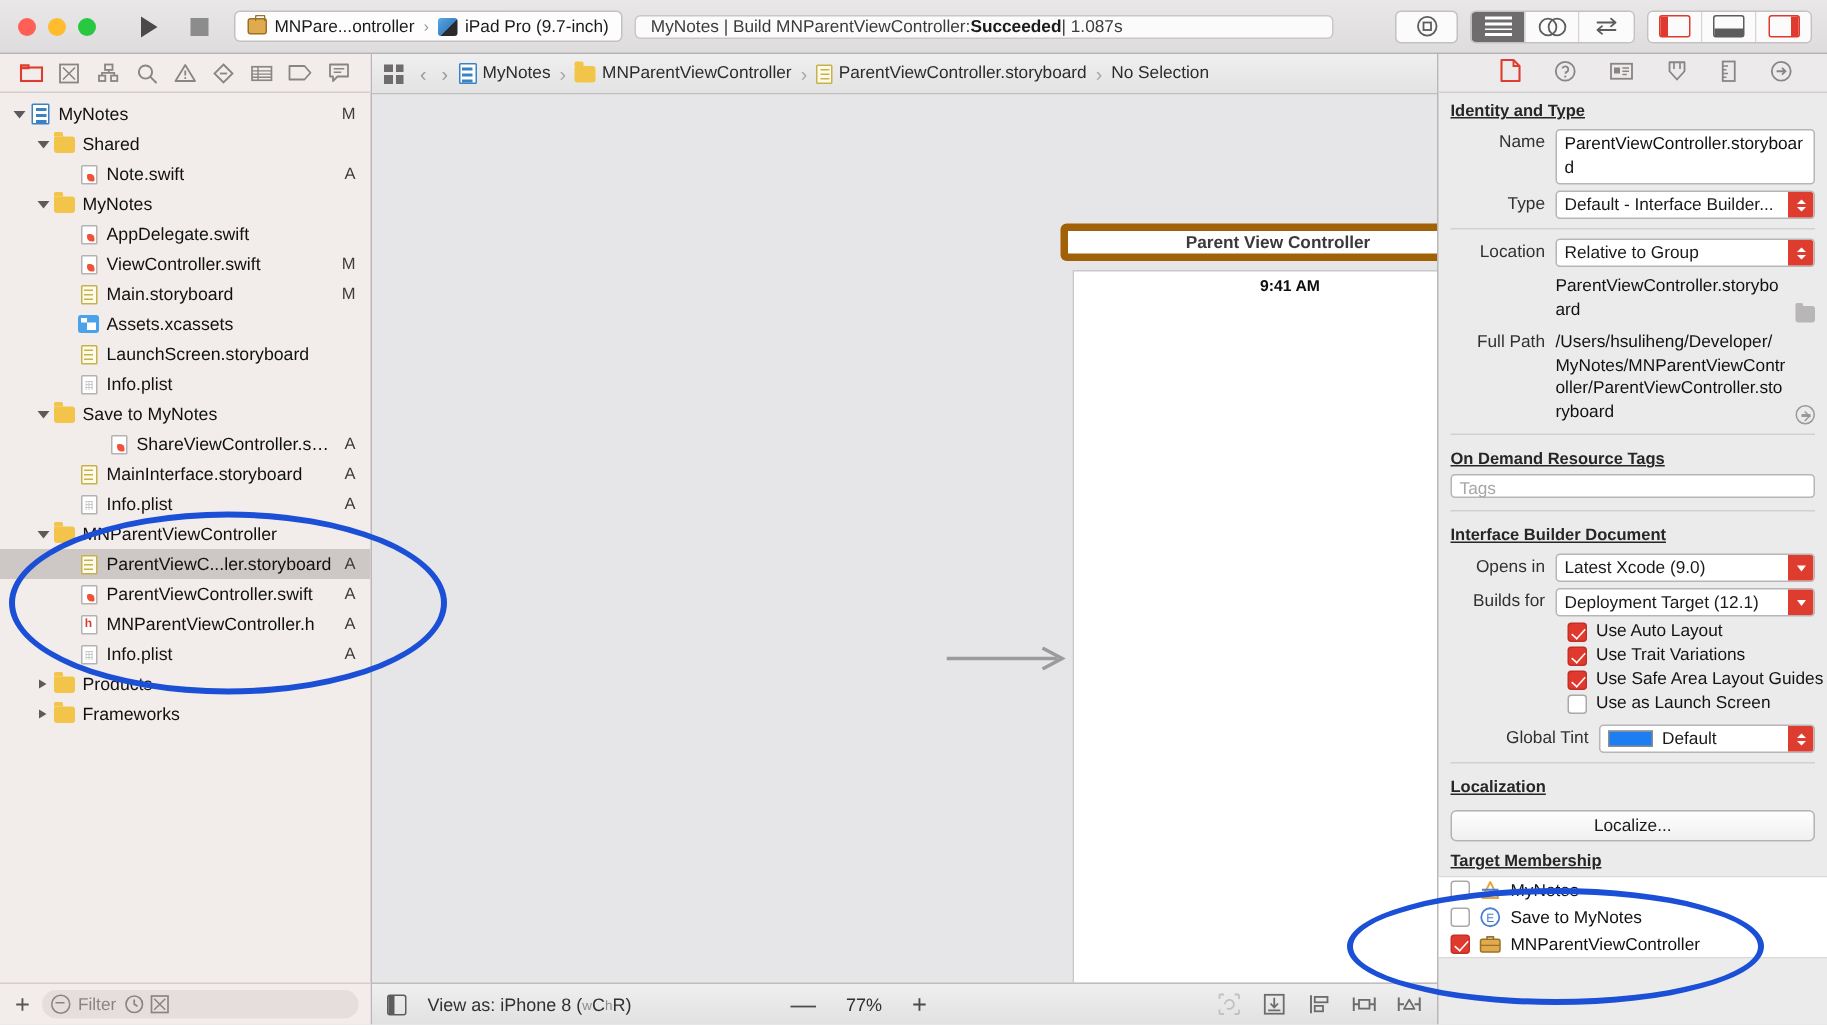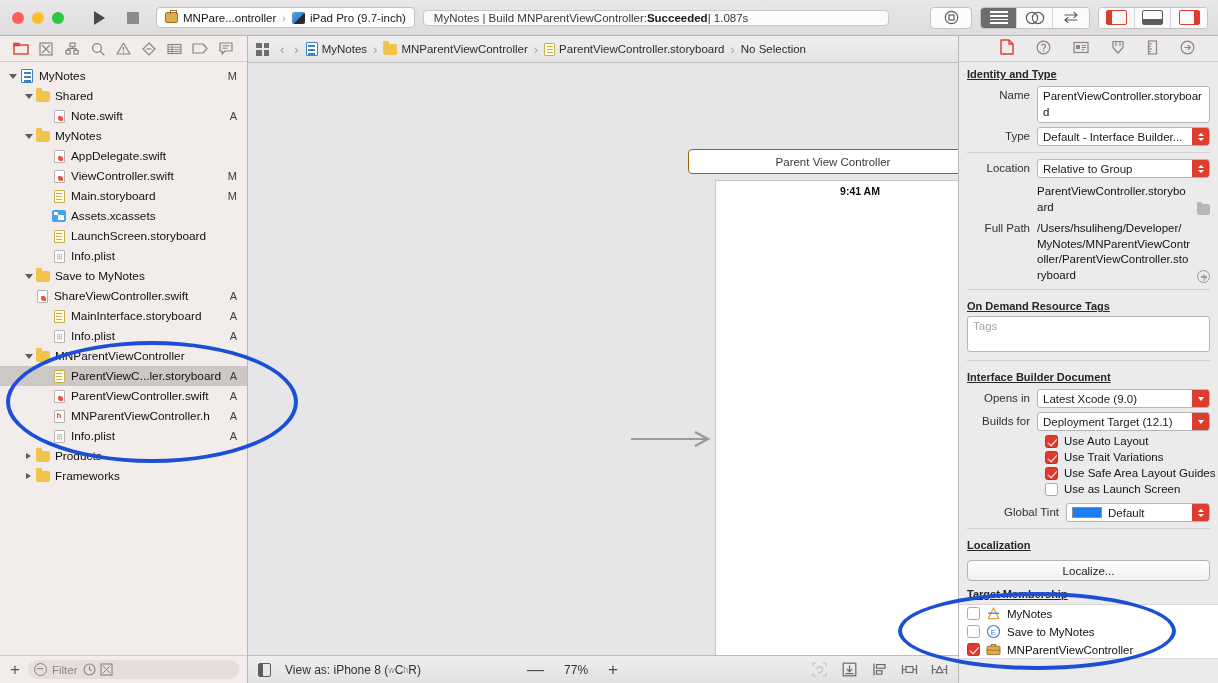--- a/index.html
+++ b/index.html
@@ -158,24 +158,24 @@
     font-size: 11.5px; color: #2c2c2c; white-space: nowrap; overflow: hidden;
   }
   .grid4 { width: 13px; height: 13px; display: grid; grid-template-columns: 1fr 1fr; grid-template-rows: 1fr 1fr; gap: 2px; margin-right: 4px;}
   .grid4 i { background: #6e6c6d; display:block;}
   .chev { color: #9b999a; font-size: 13px; padding: 0 3px;}
   .crumb { display: flex; align-items: center; gap: 4px;}
   .crumb-sep { color: #a8a6a7; font-size: 13px; margin: 0 2px; }
 
   .canvas { flex: 1; position: relative; background: #e6e6e8; overflow: hidden;}
   .ib-title {
-    position: absolute; left: 440px; top: 86px; width: 290px; height: 25px;
-    background: #fff; border: 1px solid #a16207; border-radius: 4px;
+    position: absolute; left: 459px; top: 86px; width: 290px; height: 25px;
+    background: #fff; border: 5px solid #a16207; border-radius: 4px;
     display: flex; align-items: center; justify-content: center;
-    font-size: 11.5px; font-weight: normal; color: #3a3a3a;
+    font-size: 11.5px; font-weight: bold; color: #3a3a3a;
   }
   .ib-device {
     position: absolute; left: 467px; top: 117px; width: 290px; height: 515px;
     background: #fff; border: 1px solid #c8c8c8;
   }
   .ib-status {
     height: 20px; display: flex; align-items: center; justify-content: center;
     position: relative; font-size: 10.5px; font-weight: bold; color: #0d0d0d;
   }
 
@@ -486,21 +486,21 @@
           <div class="row" style="padding-left: 22px;">
             <span class="tw">
               <span class="tri open"></span>
             </span>
             <span class="fico">
               <span class="ic-folder"></span>
             </span>
             <span class="label">Save to MyNotes</span>
             <span class="status-letter"></span>
           </div>
-          <div class="row" style="padding-left: 21px;">
+          <div class="row" style="padding-left: 58px;">
             <span class="tw"></span>
             <span class="fico">
               <span class="ic-swift"></span>
             </span>
             <span class="label">ShareViewController.swift</span>
             <span class="status-letter">A</span>
           </div>
           <div class="row" style="padding-left: 38px;">
             <span class="tw"></span>
             <span class="fico">
@@ -793,21 +793,21 @@
           <div class="fctl" style="display:flex; align-items:flex-end; gap:6px;">
             <div class="statictext" style="flex:1">/Users/hsuliheng/Developer/MyNotes/MNParentViewController/ParentViewController.storyboard</div>
             <span class="arrow-circ"></span>
           </div>
         </div>
 
         <div class="sect-sep"></div>
 
         <div class="sect-head">On Demand Resource Tags</div>
         <div style="padding: 0 8px 4px 8px;">
-          <div class="textfield placeholder" style="height:36px;">Tags</div>
+          <div class="textfield placeholder" style="height:16px;">Tags</div>
         </div>
 
         <div class="sect-sep"></div>
 
         <div class="sect-head">Interface Builder Document</div>
 
         <div class="frow">
           <div class="flabel">Opens in</div>
           <div class="fctl">
             <div class="popup">

